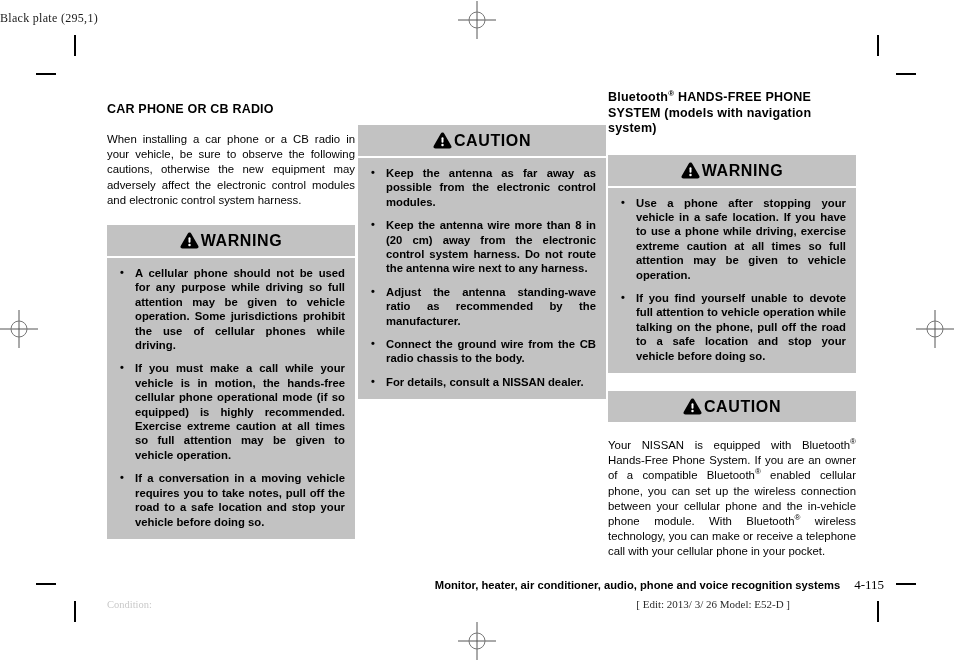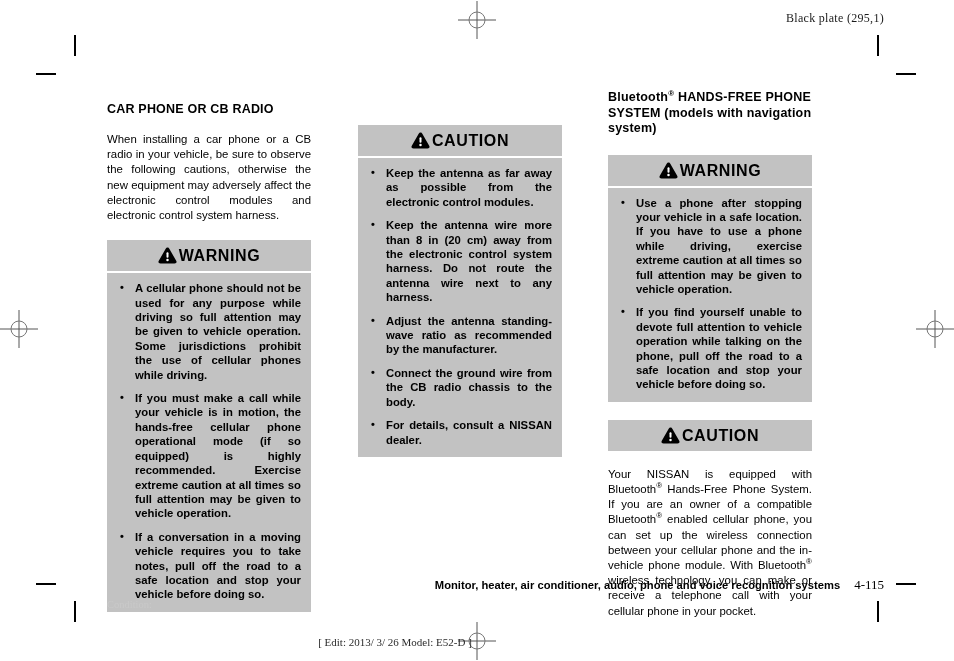--- a/index.html
+++ b/index.html
@@ -31,39 +31,38 @@
     height: 38px;
   }
   .reg svg { display: block; }
 
   
   .black-plate {
     position: absolute;
     top: 11px;
     left: 0;
     width: 884px;
-    text-align: right;
     font-family: "Liberation Serif", serif;
     font-size: 12px;
     letter-spacing: .3px;
     color: #1a1a1a;
   }
 
   
   .page {
     position: absolute;
     left: 0;
     top: 0;
     width: 954px;
     height: 661px;
   }
   .col {
     position: absolute;
     top: 88px;
-    width: 204px;
+    width: 248px;
   }
   .col-left   { left: 107px; }
   .col-mid    { left: 358px; }
   .col-right  { left: 608px; }
 
   
   h1.section-title {
     font-size: 12.5px;
     font-weight: bold;
     letter-spacing: .2px;
@@ -173,25 +172,24 @@
     top: 599px;
     font-family: "Liberation Serif", serif;
     font-size: 10.5px;
     color: #c9c9c9;
   }
   .edit-stamp {
     position: absolute;
     left: 0;
     top: 598px;
     width: 790px;
-    text-align: center;
+    text-align: right;
     font-family: "Liberation Serif", serif;
     font-size: 11px;
     color: #2b2b2b;
-    margin-top: 38px;
   }
 </style>
 </head>
 <body>
 
 <div class="mark v" style="left:74px; top:35px;"></div>
 <div class="mark h" style="left:36px; top:73px;"></div>
 
 <div class="mark h" style="left:896px; top:73px;"></div>
 <div class="mark v" style="left:877px; top:35px;"></div>

